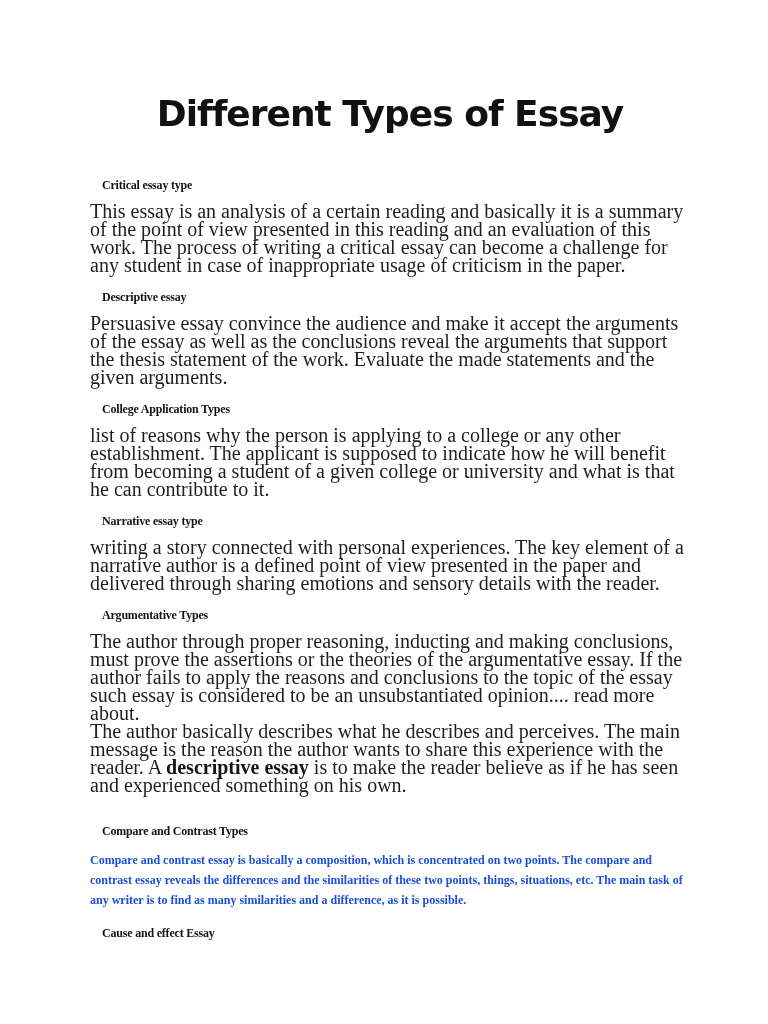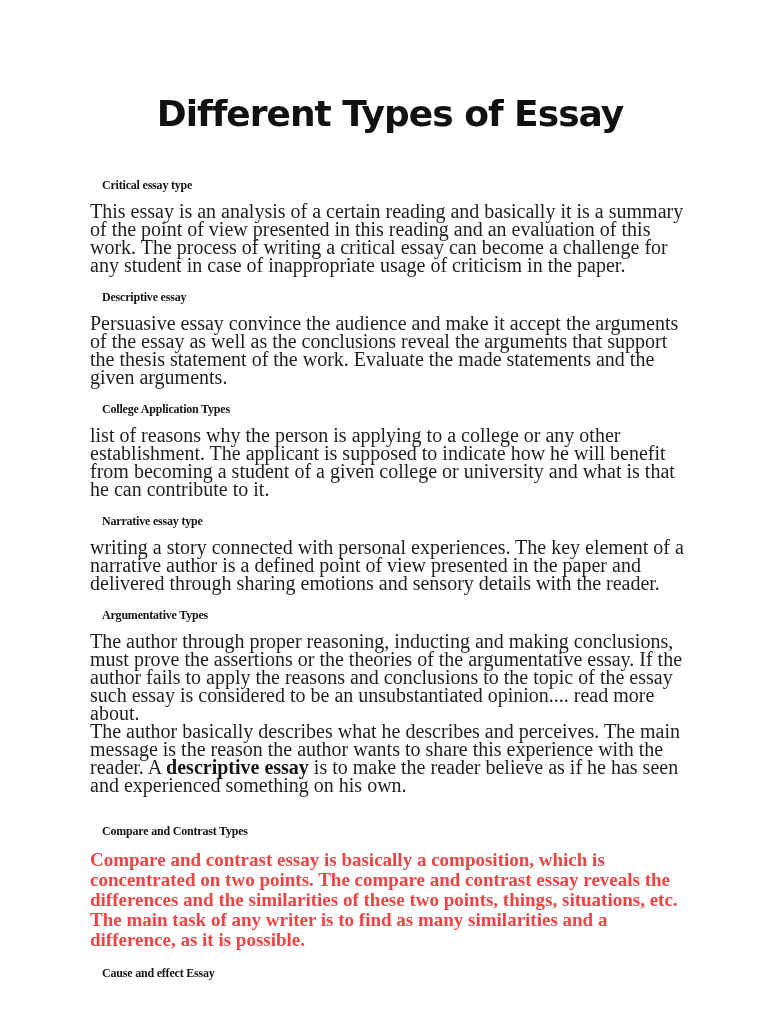--- a/index.html
+++ b/index.html
@@ -49,23 +49,23 @@
   }
   .section-body strong {
     font-weight: bold;
     color: #141414;
   }
   .section.gap-before {
     margin-top: 26px;
   }
   .section-body.bold-para {
     font-weight: bold;
-    font-size: 19px;
+    font-size: 12px;
     line-height: 20px;
-    color: #ef4444;
+    color: #1d4ed8;
     margin-top: 8px;
   }
 </style>
 </head>
 <body>
 
 <div class="page">
 
   <h1 class="doc-title">Different Types of Essay</h1>
 

